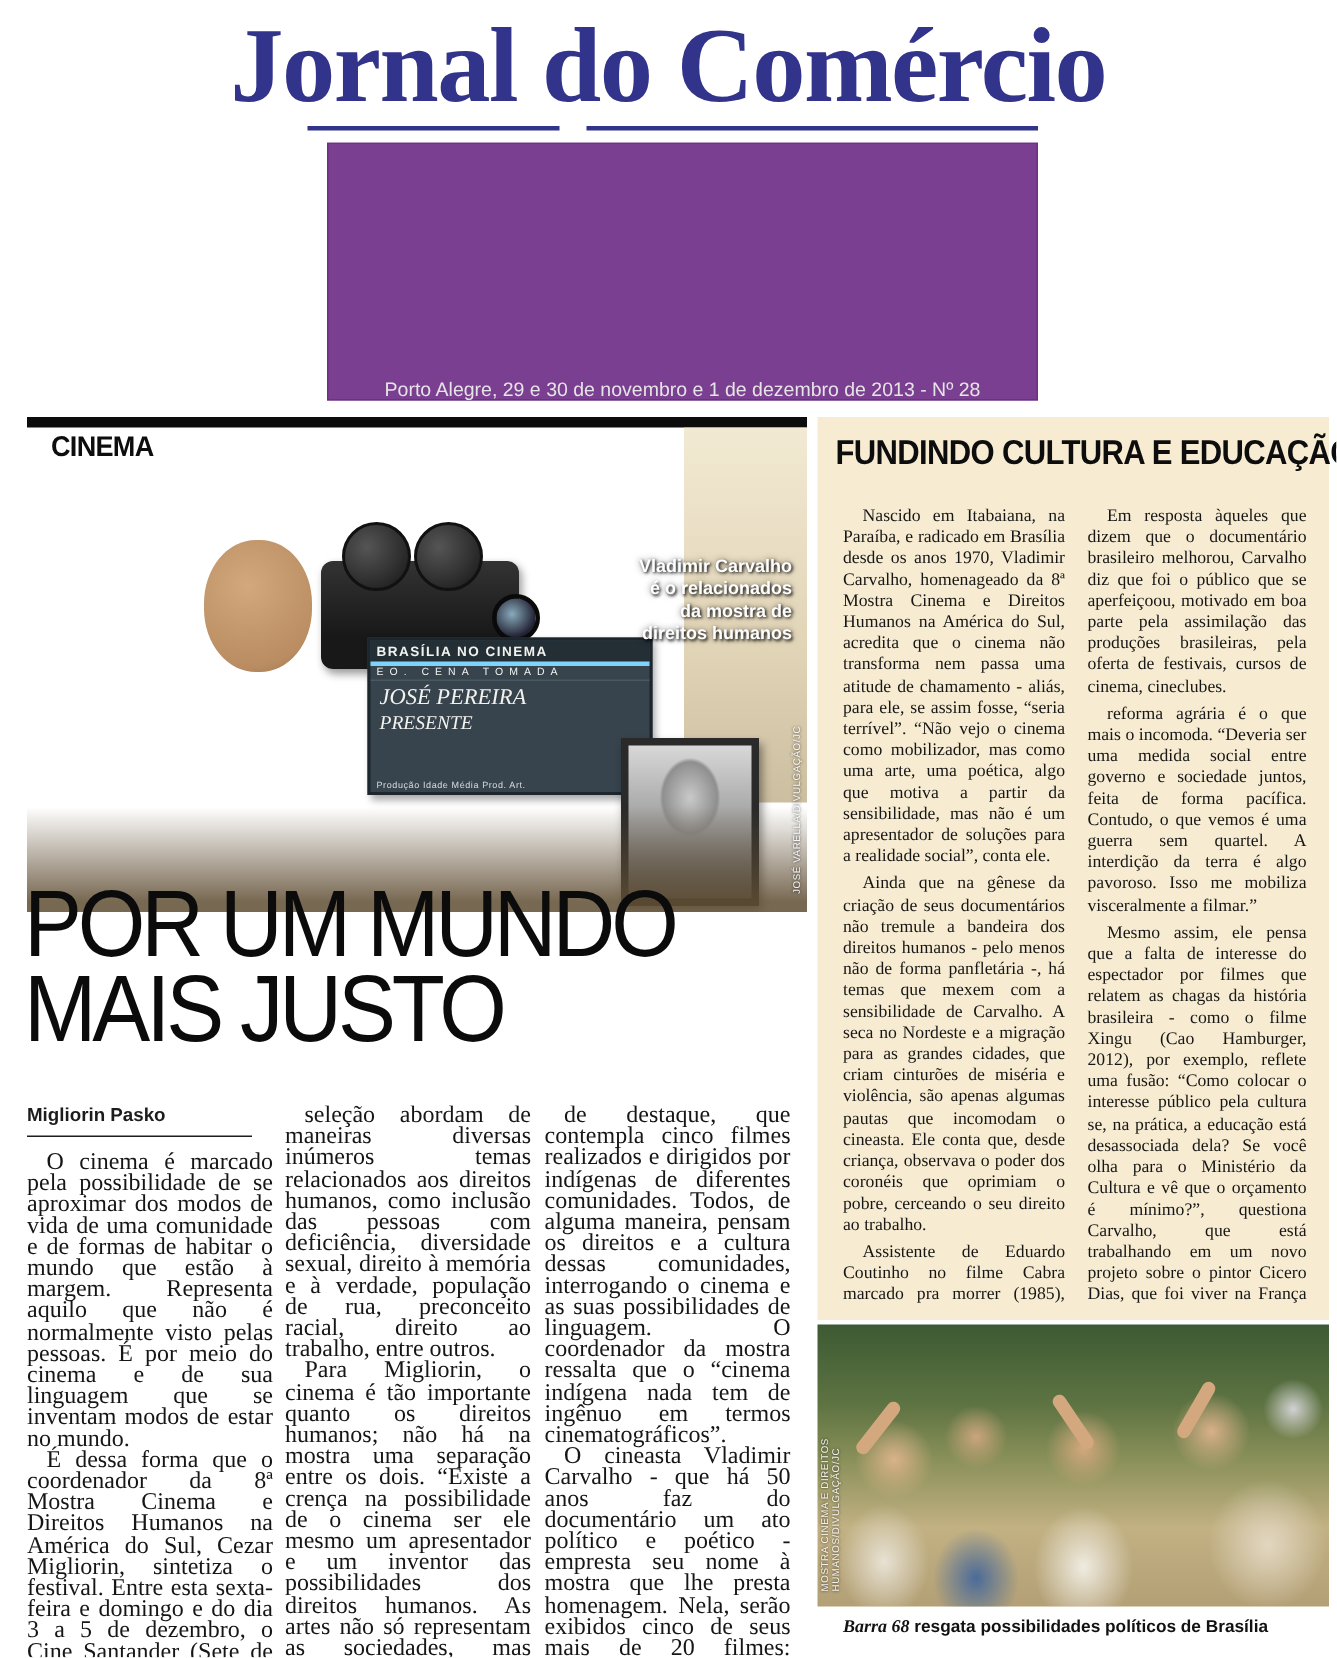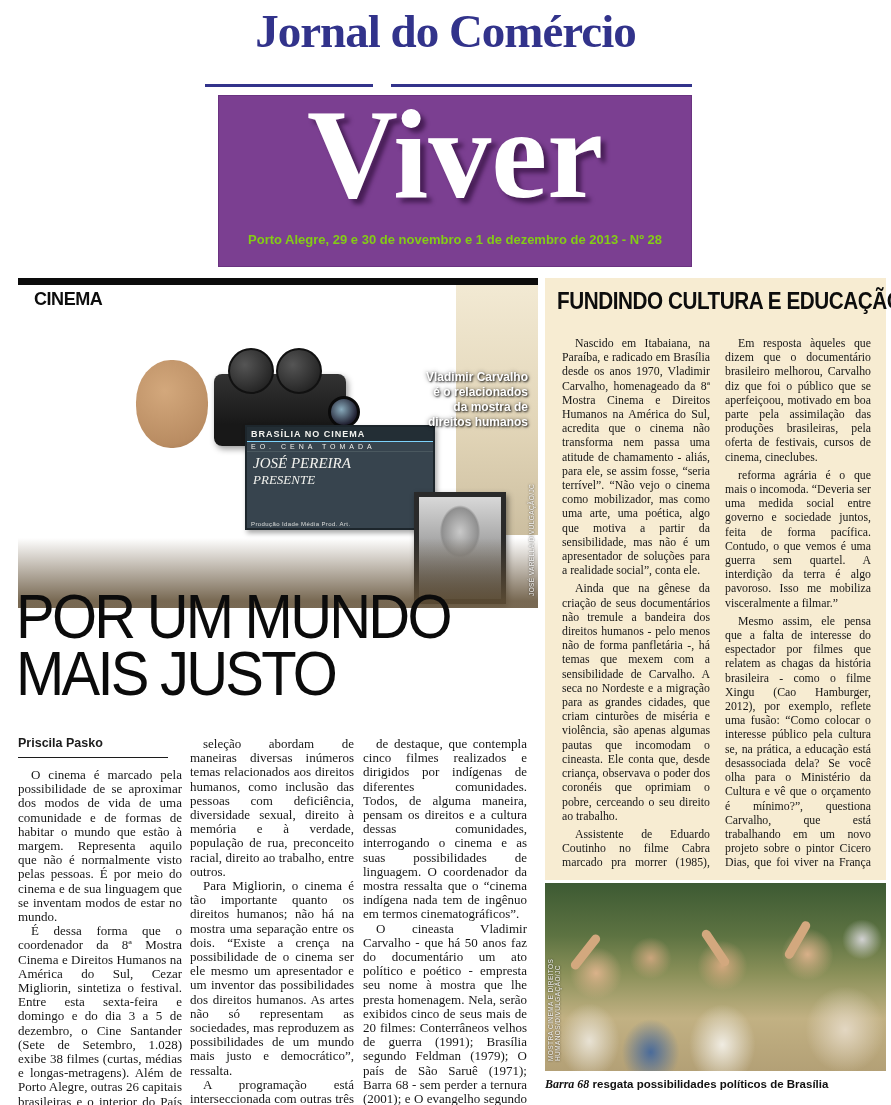--- a/index.html
+++ b/index.html
@@ -1,34 +1,34 @@
 <!DOCTYPE html>
 <html lang="pt"><head>
 <meta charset="utf-8">
 <style>
   html,body{margin:0;padding:0;background:#ffffff;}
   .page{position:relative;width:891px;height:1105px;background:#ffffff;overflow:hidden;
         font-family:"Liberation Serif",serif;color:#1c1c1c;}
 
   
   .masthead{position:absolute;left:0;top:4px;width:891px;text-align:center;
-            font-family:"Liberation Serif",serif;font-weight:bold;font-size:47px;
+            font-family:"Liberation Serif",serif;font-weight:bold;font-size:71px;
             color:#32338b;letter-spacing:-1px;}
   .mast-rule{position:absolute;height:3px;background:#32338b;top:84px;}
   .mast-rule.r1{left:205px;width:168px;}
   .mast-rule.r2{left:391px;width:301px;}
 
   
   .banner{position:absolute;left:218px;top:95px;width:474px;height:172px;background:#7b3f91;
           box-shadow:inset 0 0 0 1px #6a3380;}
   .banner .viver{position:absolute;left:0;top:-12px;width:100%;text-align:center;
           font-family:"Liberation Serif",serif;font-weight:bold;font-size:126px;color:#ffffff;
           text-shadow:5px 5px 4px rgba(45,12,55,.65);}
-  .banner .dateline{position:absolute;left:0;bottom:20px;width:100%;text-align:center;
-          font-family:"Liberation Sans",sans-serif;font-weight:bold;font-size:13px;color:#84cc16;}
+  .banner .dateline{position:absolute;left:0;bottom:0;width:100%;text-align:center;
+          font-family:"Liberation Sans",sans-serif;font-weight:normal;font-size:13px;color:#e5e5e5;}
 
   
   .photo-main{position:absolute;left:18px;top:278px;width:520px;height:330px;overflow:hidden;
       background:
         radial-gradient(ellipse 130px 85px at 27% 10%, #e6e2da 0%, #b1aba0 55%, rgba(0,0,0,0) 72%),
         radial-gradient(ellipse 260px 90px at 12% 26%, rgba(248,222,160,.95) 0%, rgba(248,222,160,0) 70%),
         radial-gradient(ellipse 230px 185px at 20% 66%, #6f94b8 0%, #4f7499 55%, rgba(0,0,0,0) 74%),
         linear-gradient(100deg, #a8placeholder 0%, #cdbb97 0%, #d8c7a4 45%, #e4d6b4 70%, #c3ac85 100%);}
   .photo-main .topbar{position:absolute;left:0;top:0;width:100%;height:7px;background:#0c0c0c;}
   .photo-main .shelfshade{position:absolute;left:0;bottom:0;width:100%;height:70px;
@@ -43,21 +43,21 @@
   .camera{position:absolute;left:196px;top:96px;width:132px;height:72px;border-radius:8px;
       background:linear-gradient(180deg,#333 0%,#181818 70%);box-shadow:2px 3px 6px rgba(0,0,0,.4);}
   .camera .mag1,.camera .mag2{position:absolute;top:-26px;width:42px;height:42px;border-radius:50%;
       background:radial-gradient(circle at 35% 35%, #555 0%, #222 80%);border:2px solid #111;}
   .camera .mag1{left:14px;} .camera .mag2{left:62px;}
   .camera .lens{position:absolute;right:-14px;top:22px;width:26px;height:26px;border-radius:50%;
       background:radial-gradient(circle at 40% 40%, #8ab 0%, #223 70%);border:3px solid #0a0a0a;}
   .clapper{position:absolute;left:227px;top:147px;width:186px;height:101px;background:#37444e;
       border:2px solid #1d262c;box-shadow:2px 3px 5px rgba(0,0,0,.35);
       font-family:"Liberation Sans",sans-serif;color:#f2f2ee;}
-  .clapper .c-top{background:#232e35;border-bottom:1px solid #7dd3fc;padding:2px 4px;
+  .clapper .c-top{background:#232e35;border-bottom:3px solid #7dd3fc;padding:2px 4px;
       font-weight:bold;font-size:9px;letter-spacing:1px;}
   .clapper .c-sub{padding:1px 4px;font-size:7px;letter-spacing:4px;border-bottom:1px solid #4a585f;}
   .clapper .c-name{font-family:"Liberation Serif",serif;font-style:italic;font-size:15px;
       padding:3px 6px 0;}
   .clapper .c-pres{font-family:"Liberation Serif",serif;font-style:italic;font-size:13px;
       padding:0 6px;}
   .clapper .c-bot{position:absolute;bottom:1px;left:4px;font-size:6px;letter-spacing:.4px;opacity:.85;}
   .framed{position:absolute;left:396px;top:214px;width:92px;height:112px;background:#2a2a2a;
       padding:5px;box-sizing:border-box;box-shadow:2px 3px 6px rgba(0,0,0,.45);}
   .framed .inner{width:100%;height:100%;
@@ -74,21 +74,21 @@
       text-shadow:0 0 2px rgba(0,0,0,.8);}
 
   
   .headline{position:absolute;left:16px;top:588px;z-index:6;color:#0b0b0b;
       font-family:"Liberation Sans",sans-serif;font-weight:normal;font-size:63px;line-height:57px;
       letter-spacing:-3px;}
   .headline span{display:block;transform:scaleX(.92);transform-origin:0 50%;white-space:nowrap;}
   .byline{position:absolute;left:18px;top:736px;font-family:"Liberation Sans",sans-serif;
       font-weight:bold;font-size:12.5px;color:#1c1c1c;}
   .byline-rule{position:absolute;left:18px;top:757px;width:150px;height:1px;background:#1c1c1c;}
-  .bodycol{position:absolute;width:164px;font-size:13px;line-height:14.2px;text-align:justify;
+  .bodycol{position:absolute;width:164px;font-size:16px;line-height:14.2px;text-align:justify;
       color:#161616;overflow:hidden;}
   .bodycol p{margin:0;text-indent:13px;}
   .col1{left:18px;top:768px;height:337px;}
   .col2{left:190px;top:737px;height:368px;}
   .col3{left:363px;top:737px;height:368px;}
 
   
   .sidebar{position:absolute;left:545px;top:278px;width:341px;height:602px;background:#f7ecd2;}
   .sidebar-heading{position:absolute;left:12px;top:10px;font-family:"Liberation Sans",sans-serif;
       font-weight:bold;font-size:23px;letter-spacing:-.5px;color:#0d0d0d;white-space:nowrap;
@@ -111,33 +111,32 @@
         radial-gradient(ellipse 46px 56px at 52% 86%, #f0ece2 0%, rgba(0,0,0,0) 72%),
         radial-gradient(ellipse 55px 60px at 88% 78%, #e3d7c2 0%, rgba(0,0,0,0) 72%),
         radial-gradient(ellipse 40px 46px at 31% 90%, #4a6b9a 0%, rgba(0,0,0,0) 72%),
         linear-gradient(180deg,#3d5a33 0%,#5d7342 28%,#8a9059 48%,#c2b183 72%,#b3a076 100%);}
   .arm{position:absolute;width:9px;height:42px;border-radius:5px;background:#d3a87e;}
   .arm.a1{left:36px;top:48px;transform:rotate(38deg);}
   .arm.a2{left:166px;top:44px;transform:rotate(-34deg);}
   .arm.a3{left:248px;top:36px;transform:rotate(30deg);}
   .bottom-caption{position:absolute;left:545px;top:1077px;width:345px;
       font-family:"Liberation Sans",sans-serif;font-weight:bold;font-size:11.5px;color:#111;}
-  .bottom-caption .ctitle{font-style:italic;font-family:"Liberation Serif",serif;font-size:12px;}
+  .bottom-caption .ctitle{font-style:italic;font-family:"Liberation Serif",serif;font-size:12px;margin-left:17px;}
 </style>
 </head>
 <body>
 
 <div class="page">
 
   <div class="masthead">Jornal do Comércio</div>
   <div class="mast-rule r1"></div>
   <div class="mast-rule r2"></div>
 
   <div class="banner">
-    <div class="viver">Viver</div>
     <div class="dateline">Porto Alegre, 29 e 30 de novembro e 1 de dezembro de 2013 - Nº 28</div>
   </div>
 
   <div class="photo-main">
     <div class="topbar"></div>
     <div class="window"></div>
     <div class="face"></div>
     <div class="camera">
       <div class="mag1"></div>
       <div class="mag2"></div>
@@ -158,21 +157,21 @@
     <div class="vcredit main">JOSÉ VARELLA/DIVULGAÇÃO/JC</div>
   </div>
 
   <div class="kicker">CINEMA</div>
 
   <h1 class="headline" style="margin:0">
     <span>POR UM MUNDO</span>
     <span>MAIS JUSTO</span>
   </h1>
 
-  <div class="byline">Priscila Pasko</div>
+  <div class="byline">Migliorin Pasko</div>
   <div class="byline-rule"></div>
 
   <div class="bodycol col1">
     <p>O cinema é marcado pela possibilidade de se aproximar dos modos de vida de uma comunidade e de formas de habitar o mundo que estão à margem. Representa aquilo que não é normalmente visto pelas pessoas. É por meio do cinema e de sua linguagem que se inventam modos de estar no mundo.</p>
     <p>É dessa forma que o coordenador da 8ª Mostra Cinema e Direitos Humanos na América do Sul, Cezar Migliorin, sintetiza o festival. Entre esta sexta-feira e domingo e do dia 3 a 5 de dezembro, o Cine Santander (Sete de Setembro, 1.028) exibe 38 filmes (curtas, médias e longas-metragens). Além de Porto Alegre, outras 26 capitais brasileiras e o interior do País recebem a mostra. A entrada é franca.</p>
     <p>As obras que compõem a</p>
   </div>
   <div class="bodycol col2">
     <p>seleção abordam de maneiras diversas inúmeros temas relacionados aos direitos humanos, como inclusão das pessoas com deficiência, diversidade sexual, direito à memória e à verdade, população de rua, preconceito racial, direito ao trabalho, entre outros.</p>
     <p>Para Migliorin, o cinema é tão importante quanto os direitos humanos; não há na mostra uma separação entre os dois. “Existe a crença na possibilidade de o cinema ser ele mesmo um apresentador e um inventor das possibilidades dos direitos humanos. As artes não só representam as sociedades, mas reproduzem as possibilidades de um mundo mais justo e democrático”, ressalta.</p>

